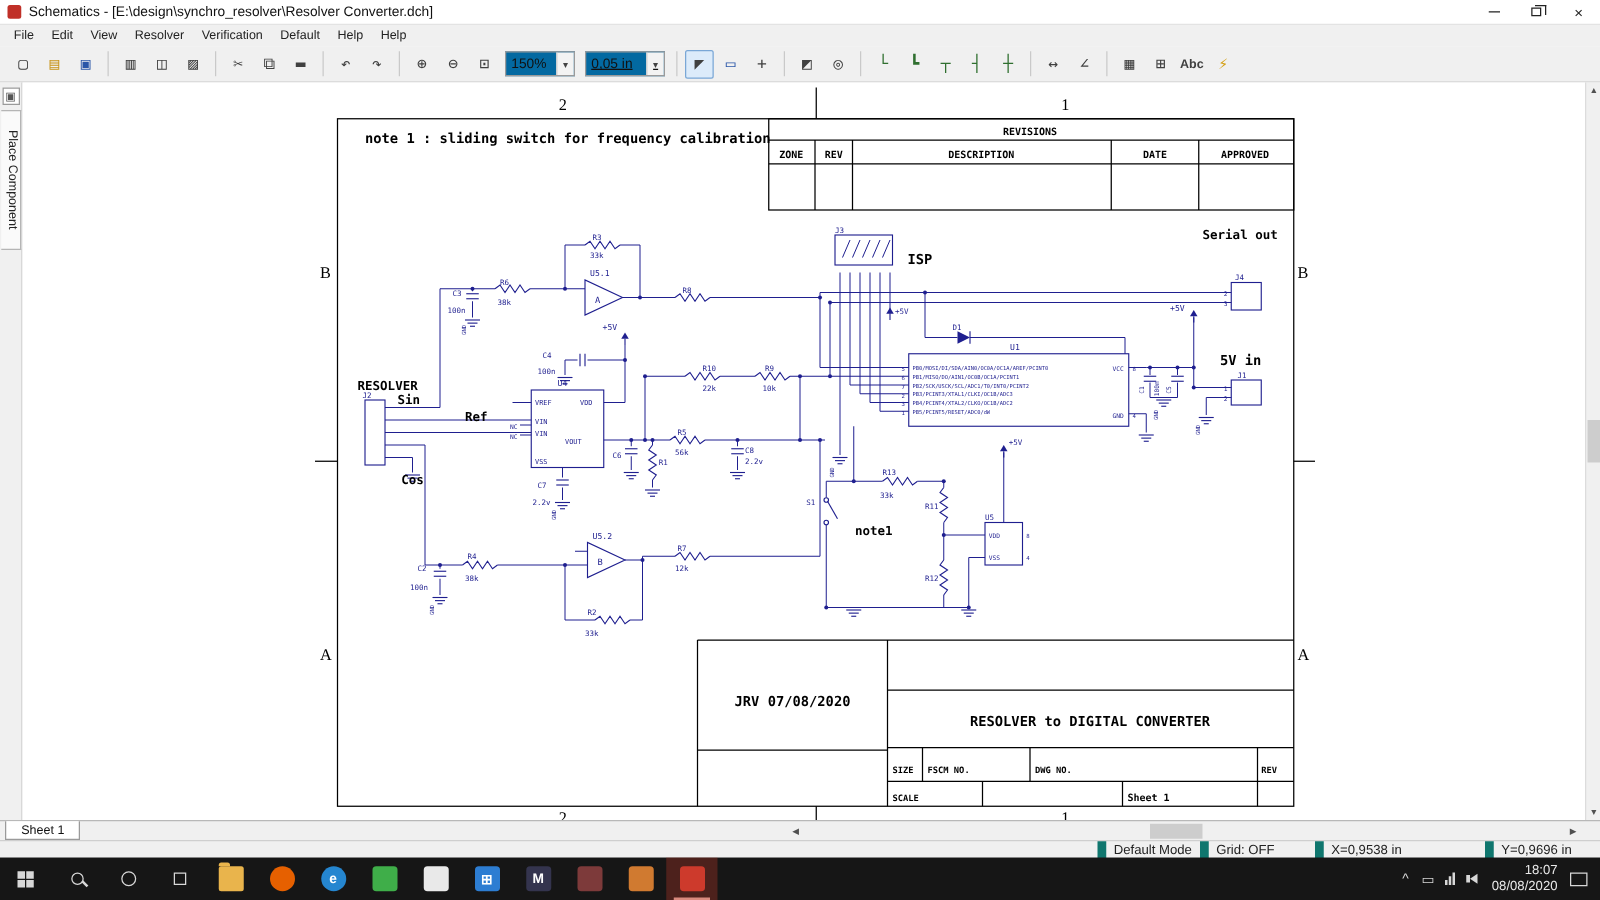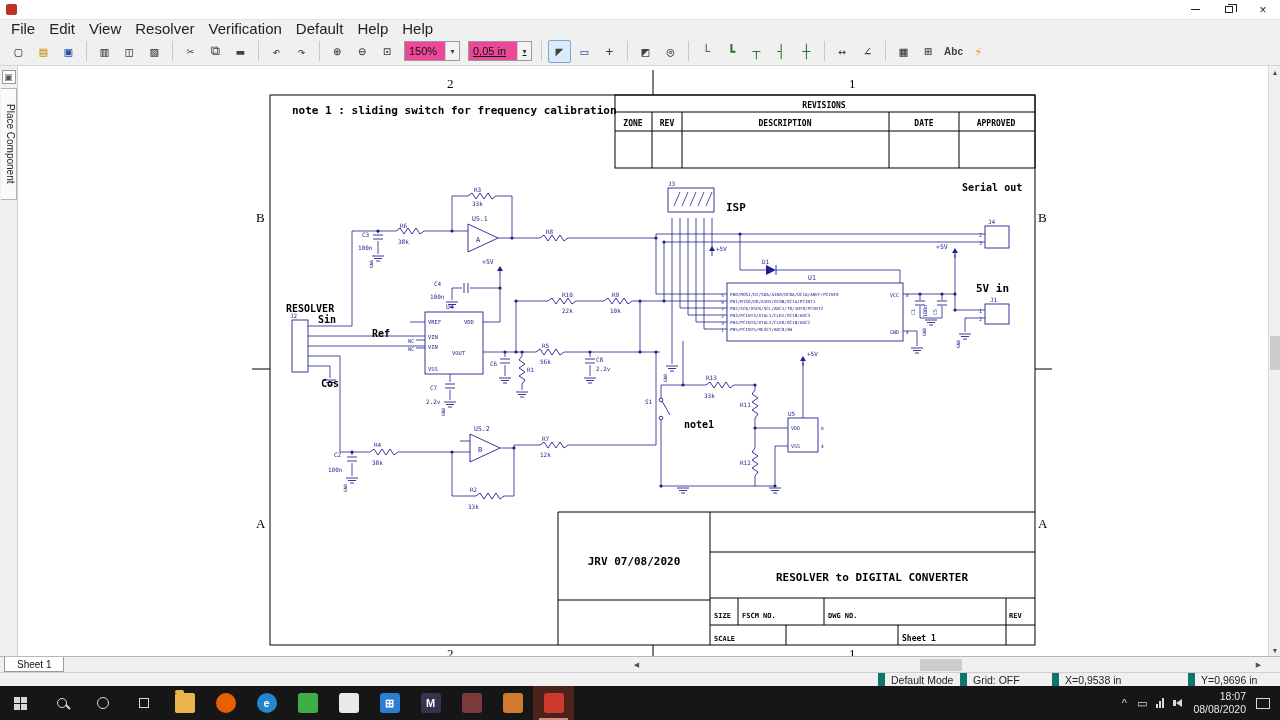--- a/index.html
+++ b/index.html
@@ -10,28 +10,28 @@
   #app-icon { width:11px; height:11px; background:#c03028; border-radius:2px; margin:0 6px 0 6px; }
   #title-text { font-size:11px; color:#111; }
   #win-controls { margin-left:auto; display:flex; height:20px; }
   .wbtn { width:34px; height:20px; display:flex; align-items:center; justify-content:center; font-size:12px; color:#222; }
   .min-glyph { width:9px; height:1px; background:#222; display:block; }
   .restore-glyph { width:8px; height:7px; border:1px solid #222; position:relative; background:#fff; }
   .restore-glyph::before { content:''; position:absolute; left:2px; top:-3px; width:8px; height:7px; border:1px solid #222; border-bottom:none; border-left:none; }
 
   
   #menubar { position:absolute; left:0; top:20px; width:1280px; height:17px; background:#f0f0f0; display:flex; align-items:center; padding-left:4px; }
-  .menu-item { font-size:15px; color:#222; padding:1px 7px; cursor:default; }
+  .menu-item { font-size:10px; color:#222; padding:1px 7px; cursor:default; }
 
   
   #toolbar { position:absolute; left:0; top:37px; width:1280px; height:29px; background:#f0f0f0; border-bottom:1px solid #d5d5d5; display:flex; align-items:center; padding-left:6px; }
   .tbtn { width:23px; height:23px; display:flex; align-items:center; justify-content:center; border:1px solid transparent; border-radius:2px; margin:0 1px; font-size:13px; color:#404040; font-family:"DejaVu Sans Mono",monospace; }
   .tbtn.active { border-color:#7aa7d6; background:#dcebfa; }
   .tsep { width:1px; height:20px; background:#c9c9c9; margin:0 5px; }
-  .combo { height:20px; background:#ec4899; border:1px solid #9a9a9a; display:flex; align-items:center; margin:0 4px; font-size:11px; color:#111; }
+  .combo { height:20px; background:#0369a1; border:1px solid #9a9a9a; display:flex; align-items:center; margin:0 4px; font-size:11px; color:#111; }
   .combo .val { padding:0 4px; flex:1; }
   .combo .arr { width:14px; height:100%; display:flex; align-items:center; justify-content:center; font-size:8px; color:#444; border-left:1px solid #d0d0d0; background:#f3f3f3; }
   .combo.zoom { width:56px; } .combo.grid { width:64px;text-decoration:underline; }
   .tbtn.abc { font-size:10px; font-weight:bold; font-family:"Liberation Sans",sans-serif; }
 
   
   #sidestrip { position:absolute; left:0; top:66px; width:18px; height:590px; background:#f0f0f0; border-right:1px solid #d0d0d0; }
   #side-icon { width:14px; height:14px; margin:4px auto 4px auto; border:1px solid #9a9a9a; background:#fff; font-size:9px; color:#555; display:flex; align-items:center; justify-content:center; }
   #side-tab { width:16px; margin:0 auto; background:#fafafa; border:1px solid #b5b5b5; border-left:none; padding:6px 0; writing-mode:vertical-rl; font-size:10px; color:#222; text-align:center; height:112px; }
   #canvas { position:absolute; left:18px; top:66px; width:1250px; height:590px; background:#ffffff; overflow:hidden; }
@@ -83,20 +83,21 @@
   .spk { width:0; height:0; border-top:4px solid transparent; border-bottom:4px solid transparent; border-right:6px solid #d8d8d8; margin-right:1px; }
   .spkbox { width:3px; height:6px; background:#d8d8d8; }
   #clock { color:#e8e8e8; font-size:10.5px; text-align:right; line-height:1.25; padding:0 8px 0 6px; }
   .action { width:14px; height:11px; border:1.5px solid #d8d8d8; margin:0 10px 0 2px; }
 </style>
 </head>
 <body>
 
 <div id="titlebar">
   <div id="app-icon"></div>
+  <span id="title-text">Schematics - [E:\design\synchro_resolver\Resolver Converter.dch]</span>
   <div id="win-controls">
     <div class="wbtn">
         <span class="min-glyph"></span>
       </div>
     <div class="wbtn">
         <span class="restore-glyph"></span>
       </div>
     <div class="wbtn">
         <span>×</span>
       </div>

